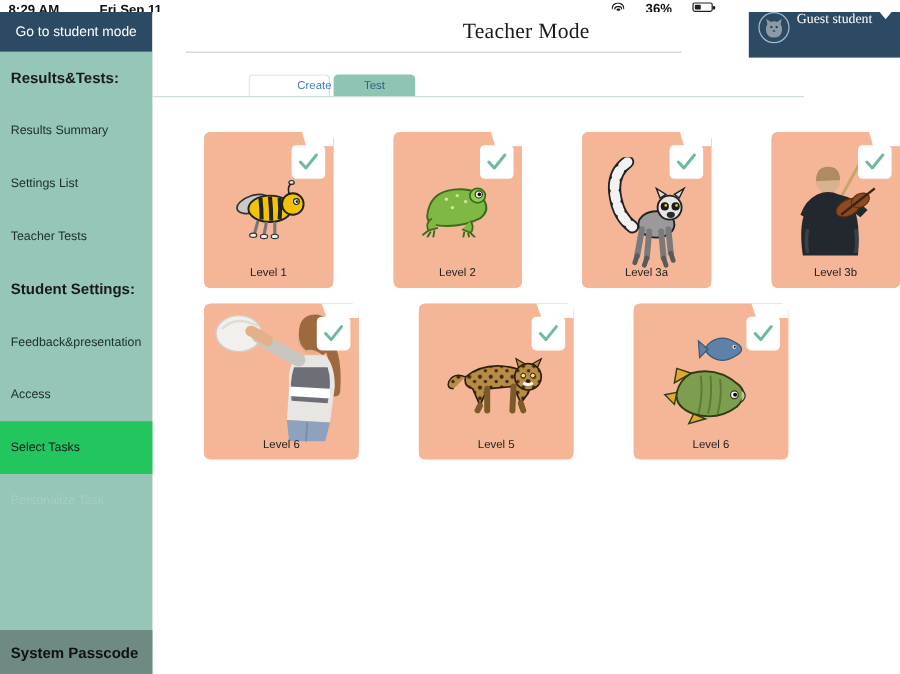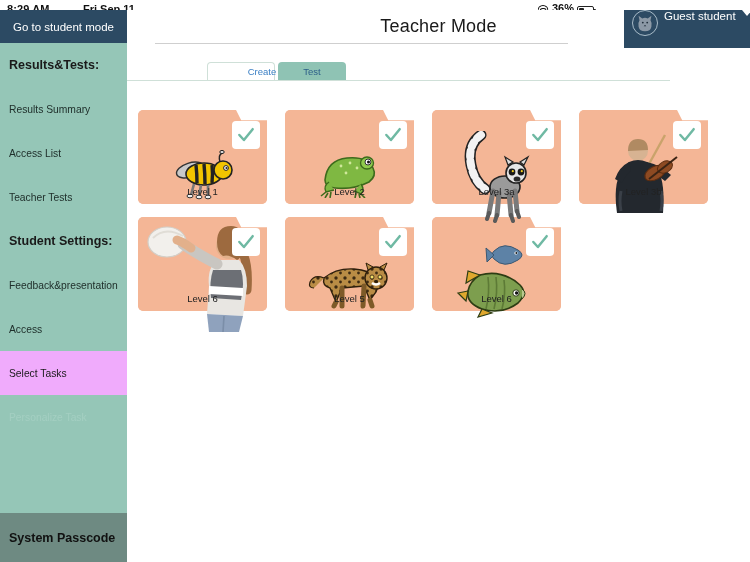--- a/index.html
+++ b/index.html
@@ -11,21 +11,21 @@
   }
   #app { position: relative; width: 750px; height: 562px; }
 
   
   .statusbar {
     position: absolute; top: 0; left: 0; width: 600px; height: 14px;
     font-size: 11px; color: #111; font-weight: bold;
   }
   .sb-left { position: absolute; left: 7px; top: 3px; letter-spacing: .1px; }
   .sb-date { position: absolute; left: 47px; top: 3px; padding-left: 36px; }
-  .sb-right { position: absolute; right: 6px; top: 2px; display: flex; align-items: flex-end; gap: 3px; }
+  .sb-right { position: absolute; right: 6px; top: 2px; display: flex; align-items: flex-start; gap: 17px; }
   .wifi-ico { display: inline-block; width: 11px; height: 9px; position: relative; }
   .wifi-ico i {
     position: absolute; border: 1.3px solid #111; border-bottom: none;
     border-radius: 50% 50% 0 0 / 100% 100% 0 0; left: 50%; transform: translateX(-50%);
   }
   .wifi-ico i:nth-child(1) { width: 11px; height: 5.5px; top: 0.4px; }
   .wifi-ico i:nth-child(2) { width: 6.6px; height: 3.4px; top: 2.6px; }
   .wifi-ico i:nth-child(3) { width: 2.4px; height: 1.6px; top: 5px; background: #111; border-radius: 50%; border: none; }
   .batt { display: inline-block; width: 17px; height: 8px; border: 1px solid #222; border-radius: 2px; position: relative; }
   .batt::after { content: ""; position: absolute; right: -2.6px; top: 2px; width: 1.6px; height: 3.4px; background: #222; border-radius: 0 1px 1px 0; }
@@ -42,33 +42,34 @@
     border: none; cursor: pointer; font-family: inherit;
   }
   .nav-section {
     height: 44px; display: flex; align-items: center; padding-left: 9px;
     font-size: 12.5px; font-weight: bold; color: #1a1a1a;
   }
   .nav-item {
     height: 44px; display: flex; align-items: center; padding-left: 9px;
     font-size: 10.3px; color: #20302c; cursor: pointer;
   }
-  .nav-item.selected { background: #f0abfc; color: #1a1a1a; }
+  .nav-item.selected { background: #22c55e; color: #1a1a1a; }
   .nav-item.disabled { color: #A4CFC2; cursor: default; }
   .passcode-bar {
-    position: absolute; left: 0; bottom: 0; width: 127px; height: 49px;
+    position: absolute; left: 0; bottom: 0; width: 127px; height: 37px;
     display: flex; align-items: center; padding-left: 9px;
     background: #6E8A82; color: #111; font-size: 12.5px; font-weight: bold;
     cursor: pointer;
   }
 
   
   .header {
     position: absolute; left: 127px; top: 10px; right: 0; height: 33px;
     background: #ffffff;
+    font-family: Liberation Serif, serif;
   }
   .page-title {
     position: absolute; left: 0; right: 0; top: 6px; text-align: center;
     font-size: 18px; color: #1a1a1a; letter-spacing: .2px;
   }
   .title-rule {
     position: absolute; left: 155px; right: 182px; top: 43px; height: 1px; background: #cfcfcf;
   }
   .guest-btn {
     position: absolute; right: -1px; top: 0px; width: 127px; height: 38px;
@@ -90,21 +91,21 @@
     font-size: 9.5px; border-radius: 4px 4px 0 0; cursor: pointer;
   }
   .tab.inactive { background: #ffffff; color: #3a7fc4; border: 1px solid #cfe0d8; border-bottom: none; padding-left: 42px; }
   .tab.active { background: #8FC3B4; color: #2d5f88; }
   .tabs-rule { position: absolute; left: 127px; right: 80px; top: 80px; height: 1px; background: #cfe0d8; }
 
   
   .grid { position: absolute; left: 138px; top: 110px; width: 612px; }
   .grid-row { display: flex; gap: 18px; margin-bottom: 13px; }
   .card {
-    position: relative; width: 129px; height: 94px; cursor: pointer;
+    position: relative; width: 129px; height: 130px; cursor: pointer; margin-left: 32px;
   }
   .folder {
     position: absolute; inset: 0; background: #F4B696;
     border-radius: 6px 6px 6px 6px;
   }
   .folder::before {
     content: ""; position: absolute; left: 0; top: 0; width: 100%; height: 12px;
     background: #ffffff;
     -webkit-clip-path: polygon(76% 0, 100% 0, 100% 100%, 76% 100%);
     clip-path: polygon(76% 0, 100% 0, 100% 100%, 76% 100%);
@@ -149,21 +150,21 @@
           <span></span>
         </span>
     </span>
   </div>
 
   <div class="sidebar">
     <button class="student-mode-btn">Go to student mode</button>
 
     <div class="nav-section">Results&amp;Tests:</div>
     <div class="nav-item">Results Summary</div>
-    <div class="nav-item">Access List</div>
+    <div class="nav-item">Settings List</div>
     <div class="nav-item">Teacher Tests</div>
     <div class="nav-section">Student Settings:</div>
     <div class="nav-item">Feedback&amp;presentation</div>
     <div class="nav-item">Access</div>
     <div class="nav-item selected">Select Tasks</div>
     <div class="nav-item disabled">Personalize Task</div>
 
     <div class="passcode-bar">System Passcode</div>
   </div>
 

